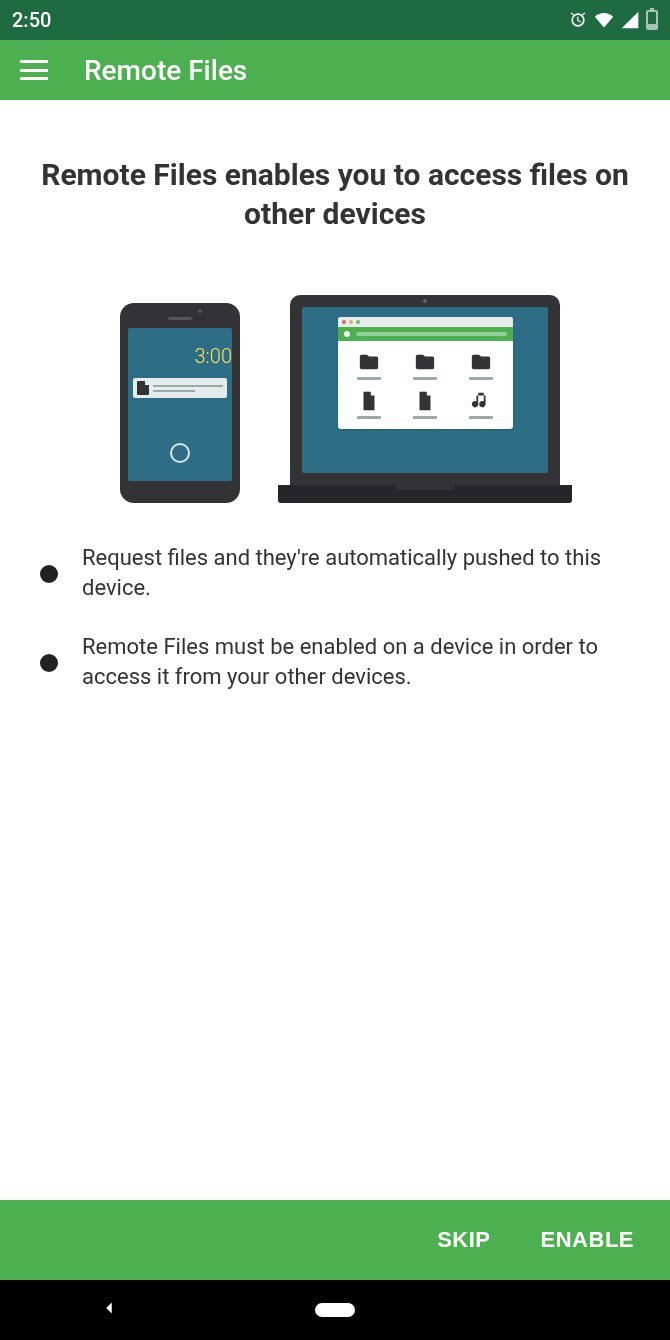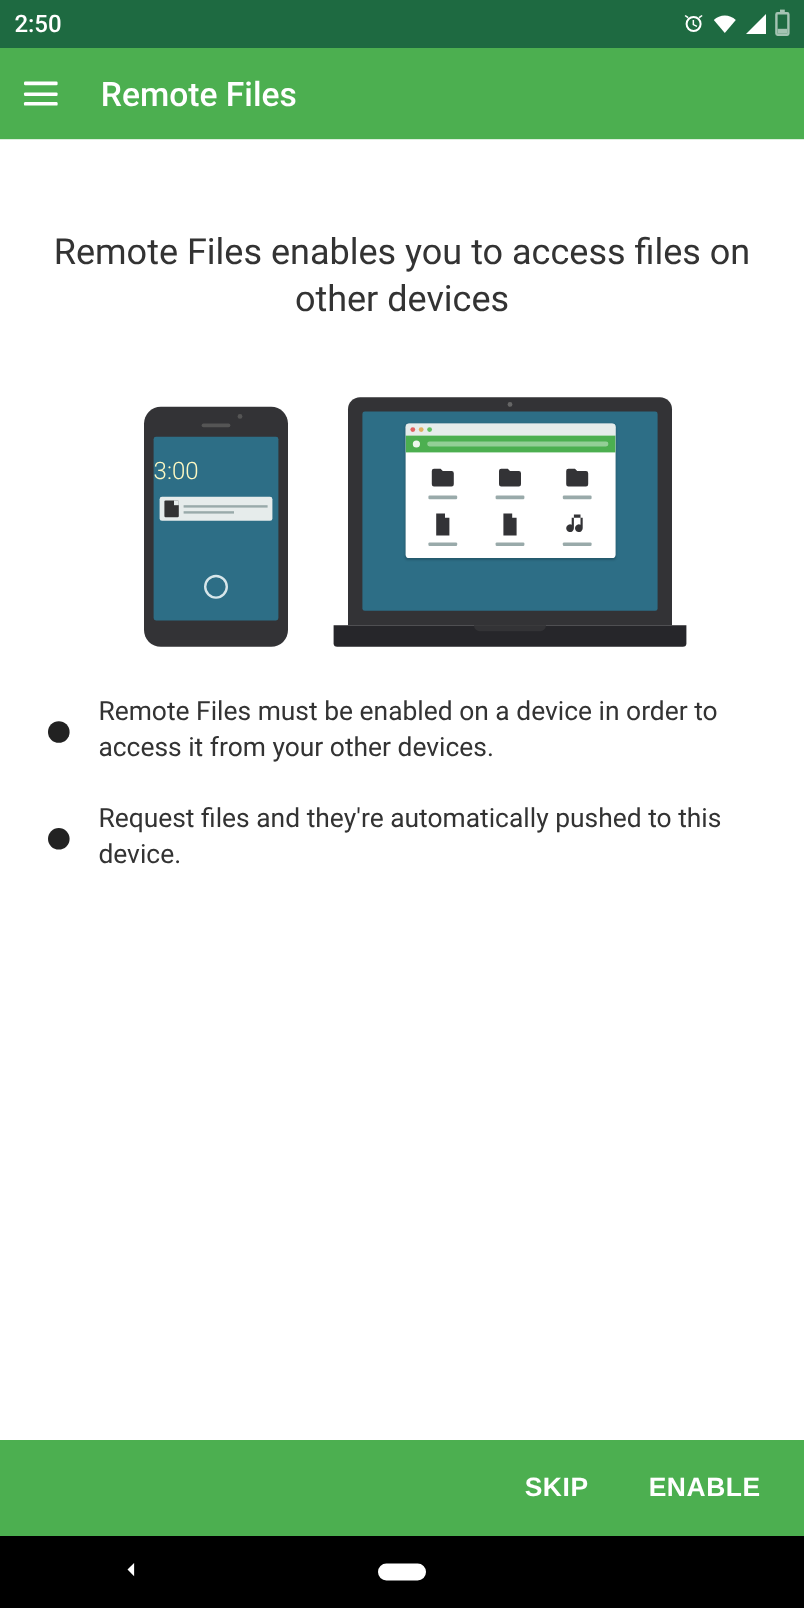--- a/index.html
+++ b/index.html
@@ -8,37 +8,37 @@
 
   
   .statusbar { height:40px; background:#1e6a41; color:#fff; display:flex; align-items:center; justify-content:space-between; padding:17px 12px; font-size:20px; font-weight:500; }
   .status-icons { display:flex; align-items:center; gap:6px; }
   .status-icons svg { width:20px; height:20px; fill:#fff; }
   .battery { width:12px; height:20px; border:2px solid #fff; border-radius:2px; position:relative; opacity:0.6;}
   .battery::before { content:""; position:absolute; top:-4px; left:2px; width:4px; height:2px; background:#fff; }
   .battery::after { content:""; position:absolute; bottom:0; left:0; right:0; height:25%; background:#fff; }
 
   
-  .appbar { height:76px; background:#4caf50; color:#fff; display:flex; align-items:center; padding:0 20px; gap:36px; }
+  .appbar { height:60px; background:#4caf50; color:#fff; display:flex; align-items:center; padding:0 20px; gap:36px; }
   .hamburger { width:28px; height:20px; display:flex; flex-direction:column; justify-content:space-between; cursor:pointer;}
   .hamburger span { display:block; height:3px; background:#fff; border-radius:1px; }
   .appbar-title { font-size:28px; font-weight:500; }
 
   
   .content { flex:1; padding:55px 40px 0 40px; color:#222; }
-  .headline { font-size:30px; font-weight:400; text-align:center; line-height:1.3; color:#333;margin-top:20px; }
+  .headline { font-size:30px; font-weight:700; text-align:center; line-height:1.3; color:#333; }
 
   .illustration { margin:55px auto 40px auto; width:450px; height:215px; position:relative; }
 
   
   .phone { position:absolute; left:10px; bottom:0; width:120px; height:200px; background:#333336; border-radius:14px; padding:14px 8px 22px 8px; display:flex; flex-direction:column; }
   .phone .speaker { width:24px; height:3px; background:#555; border-radius:2px; margin:0 auto 8px auto;}
   .phone .camera { position:absolute; top:6px; left:50%; transform:translateX(18px); width:4px; height:4px; border-radius:50%; background:#555;}
   .phone-screen { flex:1; background:#2d6e86; border-radius:2px; position:relative; overflow:hidden; }
-  .phone-time { text-align:left; color:#fef9c3; font-size:20px; font-weight:300; margin-top:16px; }
+  .phone-time { text-align:right; color:#fde047; font-size:20px; font-weight:300; margin-top:16px; }
   .notif { margin:10px 5px 0 5px; height:20px; background:#e6eceb; border-radius:2px; display:flex; align-items:center; padding:0 4px; gap:4px;}
   .notif-icon { width:12px; height:14px; background:#333; border-radius:1px; position:relative;}
   .notif-icon::after{content:"";position:absolute;top:0;right:0;width:4px;height:4px;background:#e6eceb;}
   .notif-lines { flex:1; display:flex; flex-direction:column; gap:3px; }
   .notif-lines span { display:block; height:2px; background:#9aa; }
   .notif-lines span:nth-child(2){ width:60%; }
   .phone-home { position:absolute; bottom:18px; left:50%; transform:translateX(-50%); width:20px; height:20px; border:2px solid #d7e6ea; border-radius:50%; }
 
   
   .laptop { position:absolute; right:0; bottom:0; width:270px; }
@@ -183,25 +183,25 @@
             </div>
           </div>
         </div>
         <div class="laptop-base"></div>
       </div>
     </div>
 
     <div class="bullets">
       <div class="bullet">
         <div class="dot"></div>
-        <p>Remote Files must be enabled on a device in order to access it from your other devices.</p>
+        <p>Request files and they're automatically pushed to this device.</p>
       </div>
       <div class="bullet">
         <div class="dot"></div>
-        <p>Request files and they're automatically pushed to this device.</p>
+        <p>Remote Files must be enabled on a device in order to access it from your other devices.</p>
       </div>
     </div>
   </div>
 
   <div class="actionbar">
     <button>SKIP</button>
     <button>ENABLE</button>
   </div>
 
   <div class="navbar">

